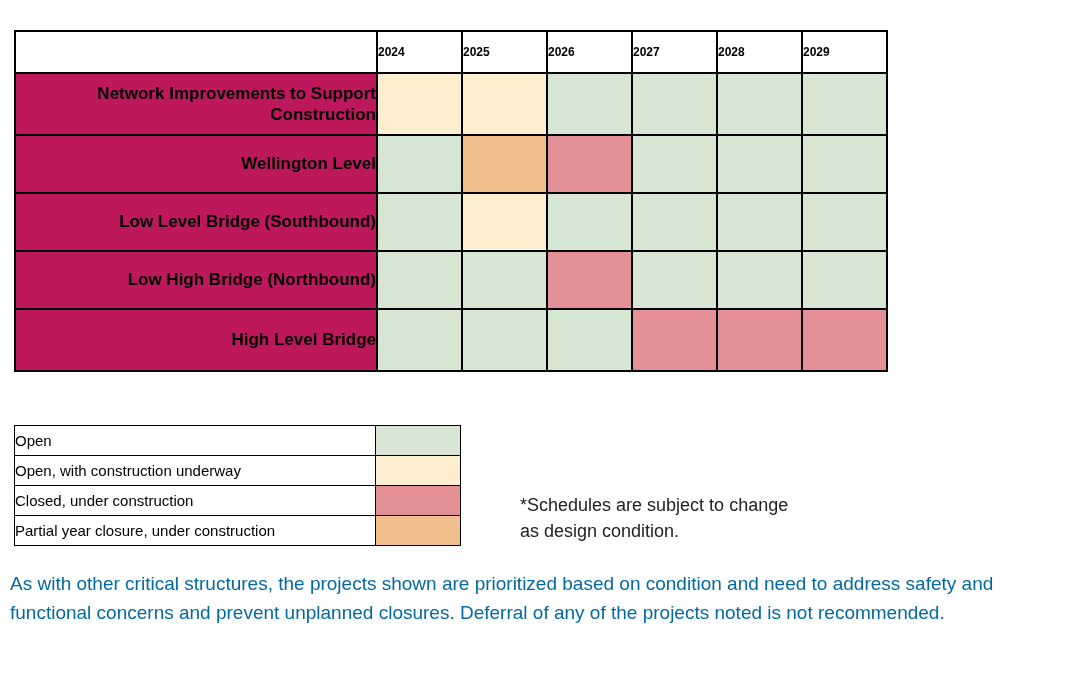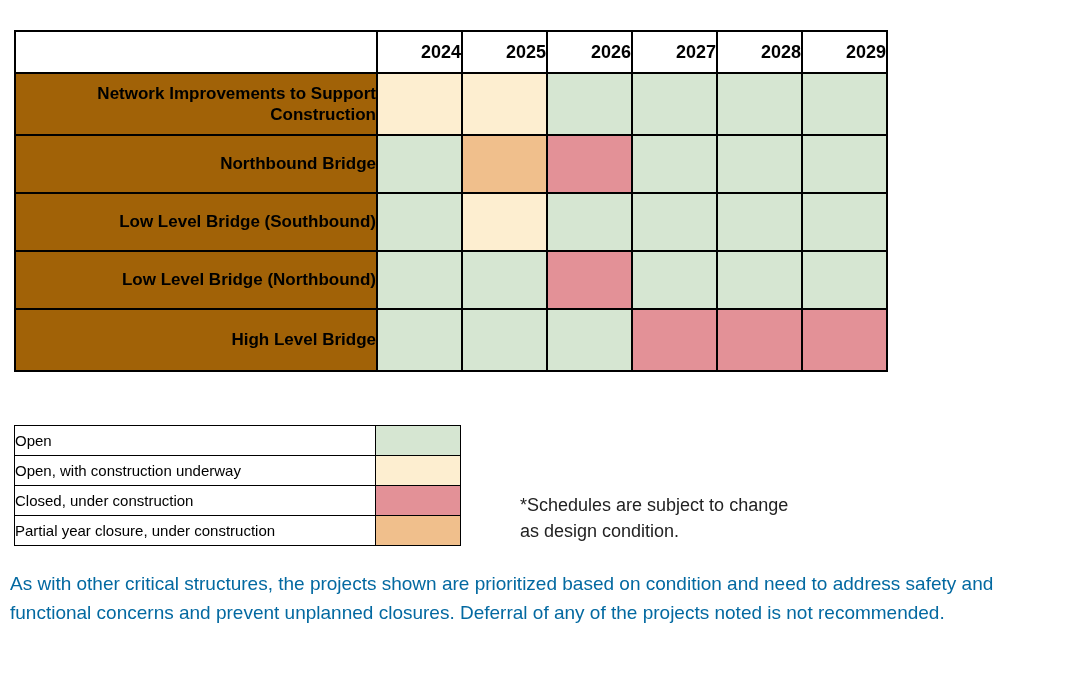--- a/index.html
+++ b/index.html
@@ -33,36 +33,36 @@
     margin: 0;
   }
   .corner-cell {
     width: 360px;
     height: 40px;
     background: #ffffff;
   }
   .year-head {
     width: 83px;
     height: 40px;
-    text-align: right;
+    text-align: left;
     vertical-align: middle;
-    font-size: 18px;
+    font-size: 12px;
     font-weight: bold;
     background: #ffffff;
   }
   .row-label {
     width: 360px;
     height: 56px;
     text-align: right;
     vertical-align: middle;
     padding: 2px 12px 2px 8px;
     font-size: 17px;
     font-weight: bold;
     line-height: 1.25;
-    background: #a16207;
+    background: #be185d;
   }
   .status-cell {
     width: 83px;
     height: 56px;
   }
   .tall-row .row-label,
   .tall-row .status-cell {
     height: 60px;
   }
 
@@ -144,41 +144,41 @@
         <td class="status-cell st-open-constr"></td>
         <td class="status-cell st-open-constr"></td>
         <td class="status-cell st-open"></td>
         <td class="status-cell st-open"></td>
         <td class="status-cell st-open"></td>
         <td class="status-cell st-open"></td>
       </tr>
 
 
       <tr>
-        <td class="row-label">Northbound Bridge</td>
+        <td class="row-label">Wellington Level</td>
         <td class="status-cell st-open"></td>
         <td class="status-cell st-partial"></td>
         <td class="status-cell st-closed"></td>
         <td class="status-cell st-open"></td>
         <td class="status-cell st-open"></td>
         <td class="status-cell st-open"></td>
       </tr>
 
       <tr>
         <td class="row-label">Low Level Bridge (Southbound)</td>
         <td class="status-cell st-open"></td>
         <td class="status-cell st-open-constr"></td>
         <td class="status-cell st-open"></td>
         <td class="status-cell st-open"></td>
         <td class="status-cell st-open"></td>
         <td class="status-cell st-open"></td>
       </tr>
 
       <tr>
-        <td class="row-label">Low Level Bridge (Northbound)</td>
+        <td class="row-label">Low High Bridge (Northbound)</td>
         <td class="status-cell st-open"></td>
         <td class="status-cell st-open"></td>
         <td class="status-cell st-closed"></td>
         <td class="status-cell st-open"></td>
         <td class="status-cell st-open"></td>
         <td class="status-cell st-open"></td>
       </tr>
 
       <tr class="tall-row">
         <td class="row-label">High Level Bridge</td>

